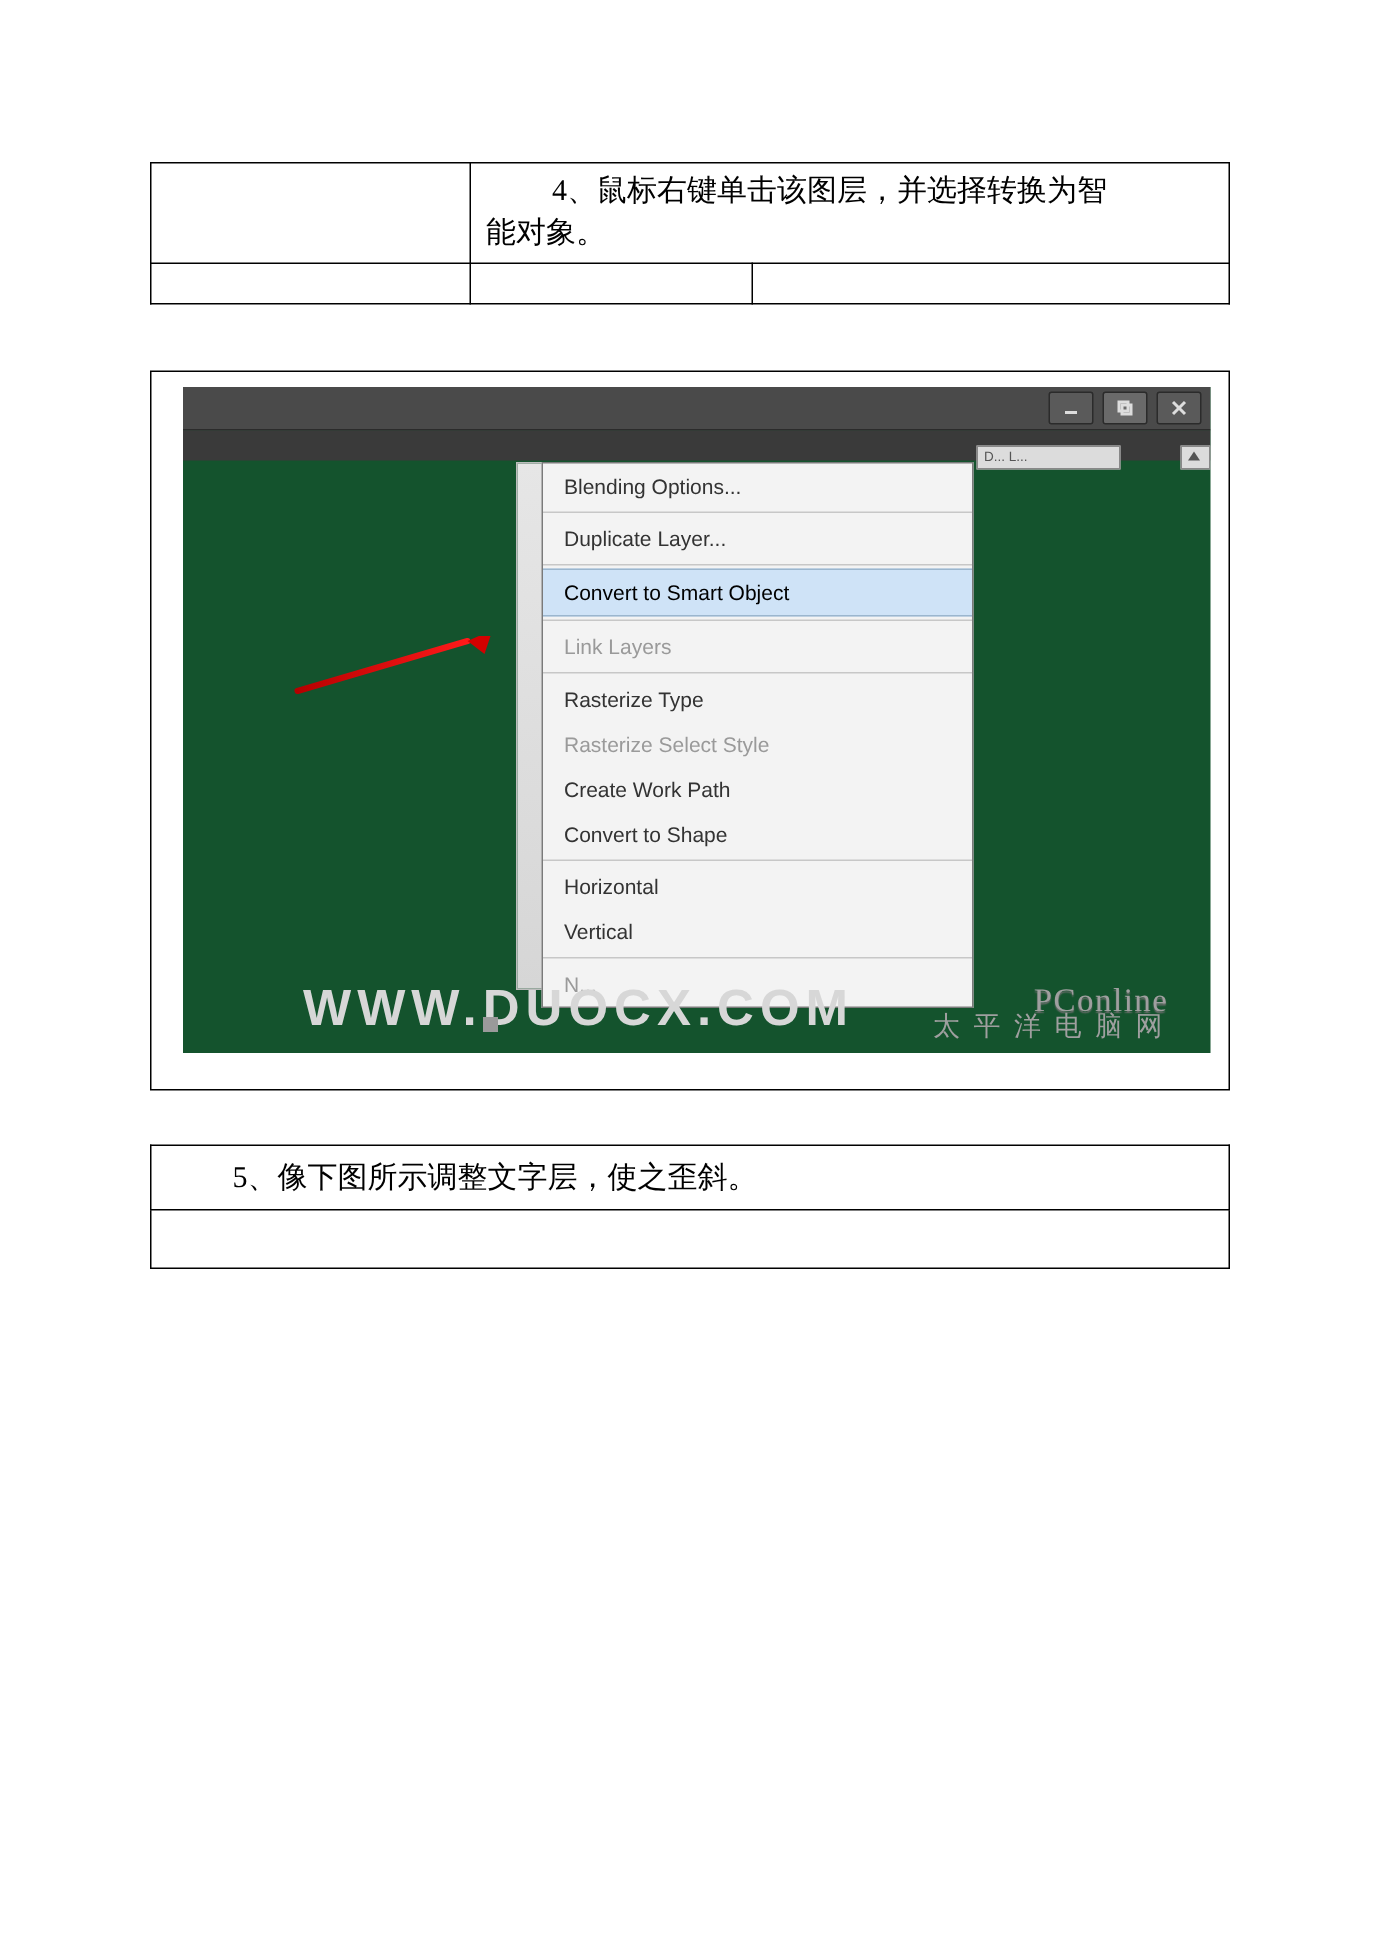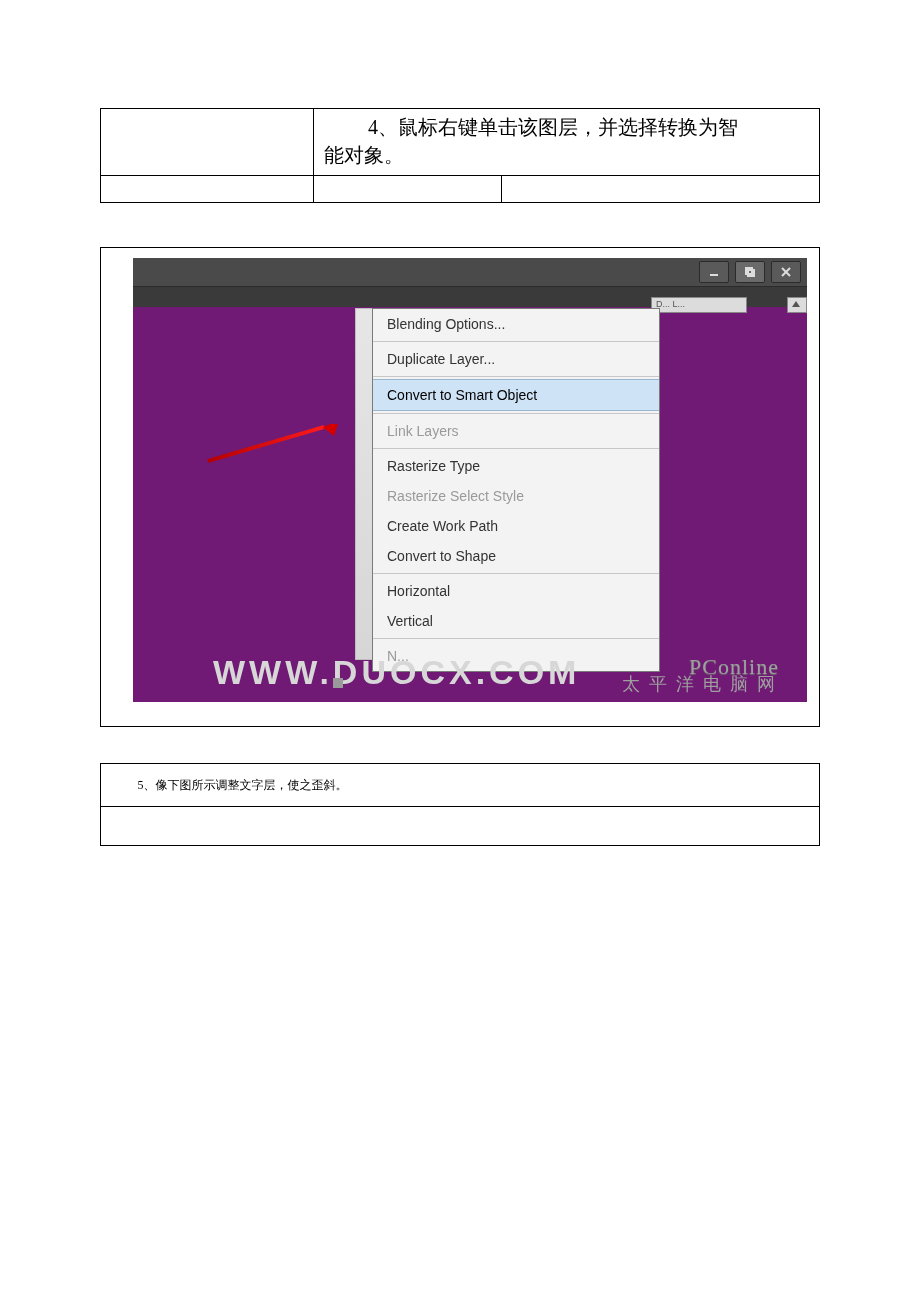--- a/index.html
+++ b/index.html
@@ -33,22 +33,22 @@
   
   .shot-wrap {
     border: 1px solid #000;
     margin-top: 44px;
     padding: 0;
     box-sizing: border-box;
   }
   .shot {
     position: relative;
     height: 444px;          
-    background: #701a75;
-    margin: 10px 12px 24px 32px;
+    background: #14532d;
+    margin: 10px 12px 24px 21px;
     overflow: hidden;
   }
   
   .titlebar {
     height: 28px;
     background: #4a4a4a;
     border-bottom: 1px solid #2b2b2b;
     display: flex;
     justify-content: flex-end;
     align-items: center;
@@ -171,21 +171,21 @@
   }
 
   
   table.step5 {
     width: 100%;
     border-collapse: collapse;
     margin-top: 36px;
   }
   table.step5 td {
     border: 1px solid #000;
-    font-size: 12px;
+    font-size: 20px;
     font-family: "SimSun", serif;
     padding: 6px 10px;
     line-height: 1.4;
   }
   .s5-r1 { height: 30px; }
   .s5-r2 { height: 26px; }
 </style>
 </head>
 <body>
 

